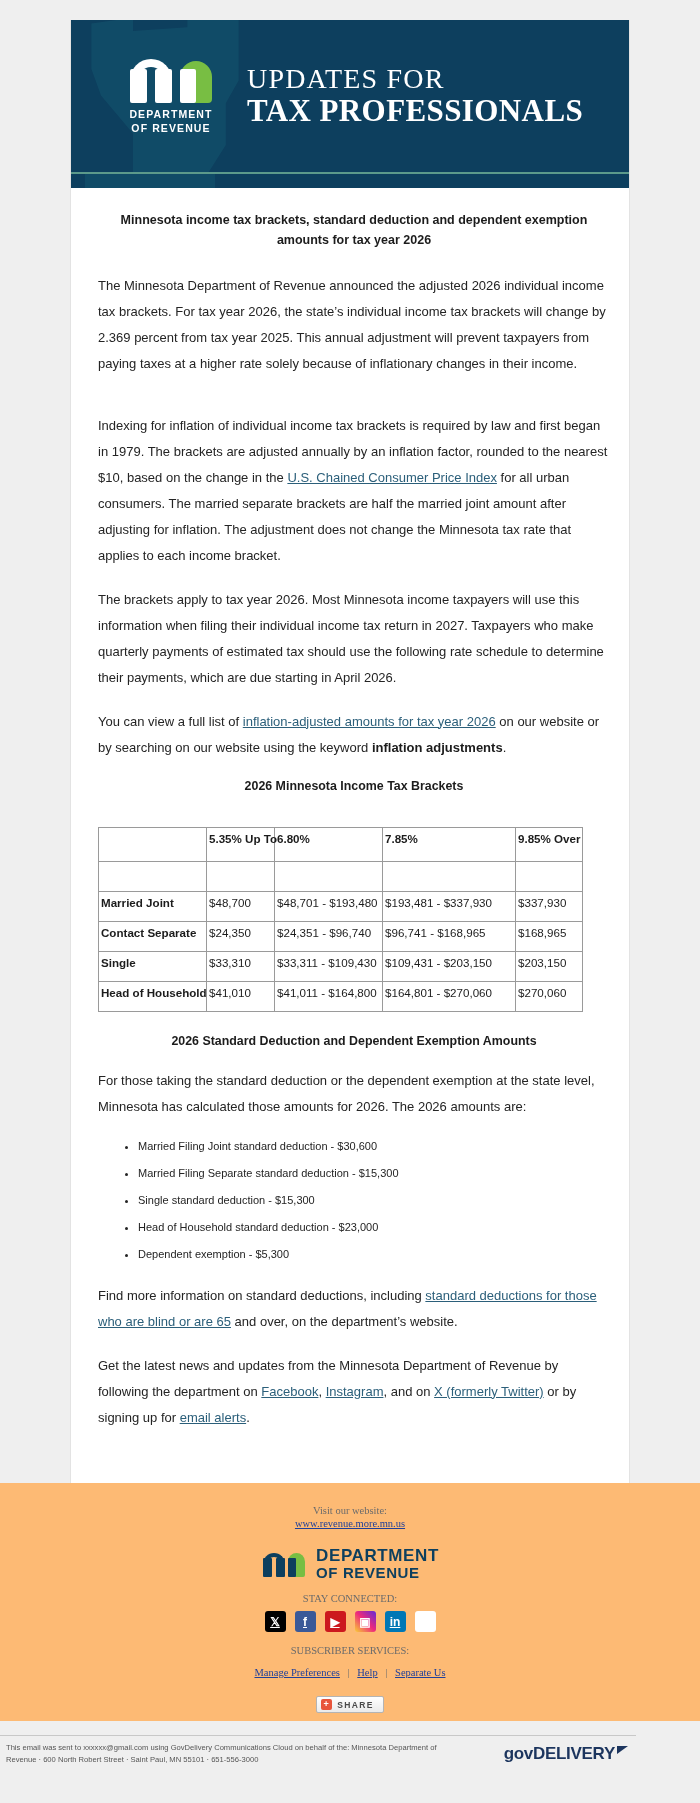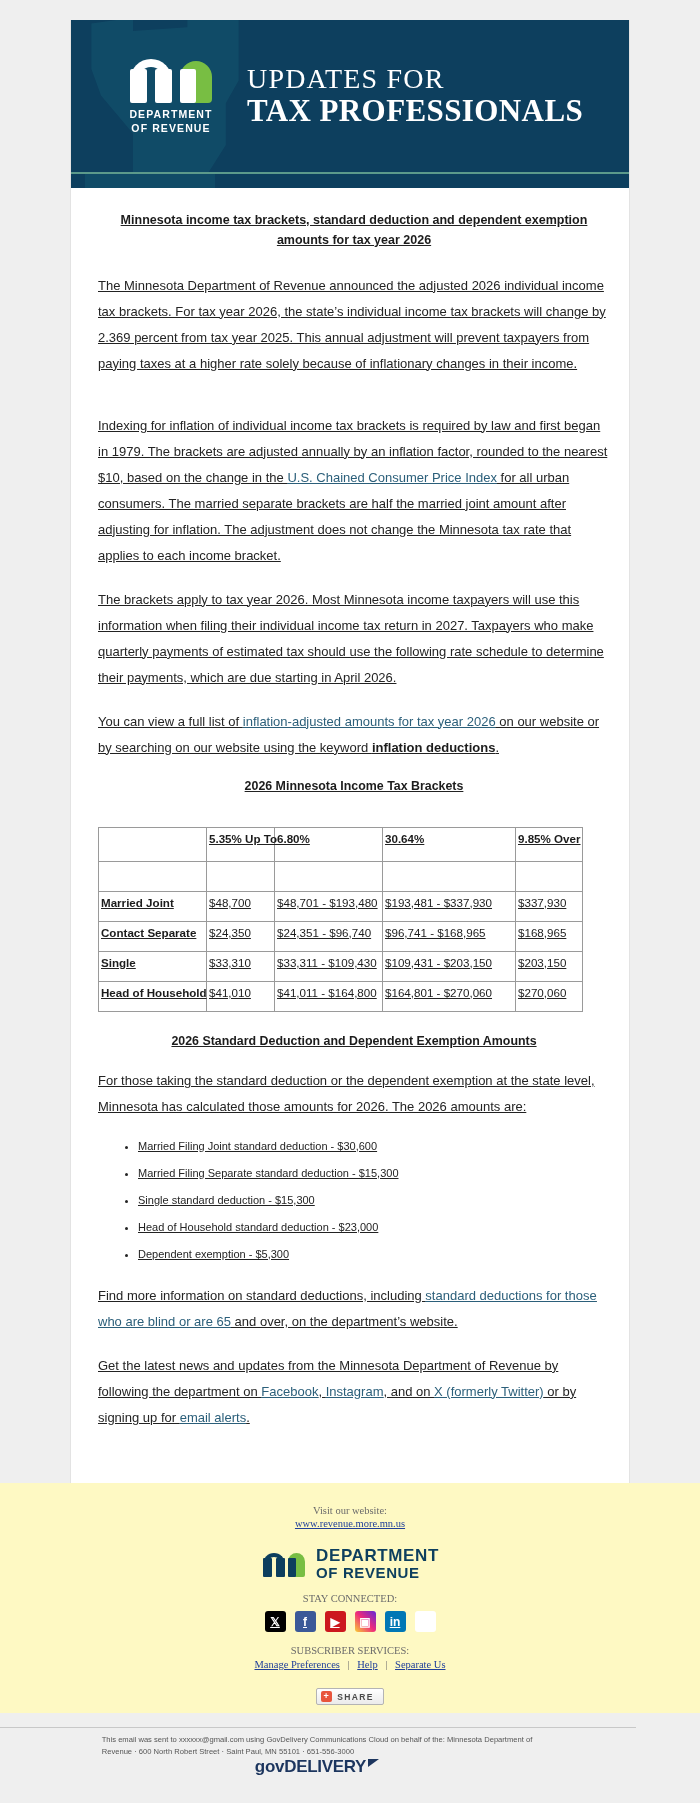--- a/index.html
+++ b/index.html
@@ -128,21 +128,21 @@
   .banner-foot::before {
     content: "";
     position: absolute;
     left: 14px; top: -2px;
     width: 130px; height: 16px;
     background: #14566f;
     opacity: 0.55;
   }
 
   
-  .content { padding: 22px 19px 34px 27px; text-decoration: underline; }
+  .content { padding: 22px 19px 34px 27px; }
 
   h1.article-title {
     margin: 0 0 22px 0;
     font-size: 12.5px;
     font-weight: bold;
     text-align: center;
     line-height: 1.62;
     color: #1c1c1c;
   }
 
@@ -210,21 +210,21 @@
     line-height: 1.55;
     color: #242424;
   }
   ul.deductions li { margin-bottom: 10px; }
 
   
   .footer {
     width: 700px;
     padding: 22px 0 8px 0;
     text-align: center;
-    background: #fef9c3;
+    background: #fdba74;
   }
   .footer-visit {
     font-size: 10.5px;
     color: #6b6b6b;
     font-family: "Liberation Serif", serif;
     margin-bottom: 2px;
   }
   .footer-url {
     font-size: 10.5px;
     font-family: "Liberation Serif", serif;
@@ -301,21 +301,21 @@
   .si-fb { background: #3b5998; }
   .si-yt { background: #cc181e; }
   .si-ig { background: linear-gradient(45deg,#f9ce34,#ee2a7b,#6228d7); }
   .si-li { background: #0077b5; }
   .si-em { background: #ffffff; color: #d93025; font-size: 16px; }
 
   .subscriber-services {
     font-size: 10.5px;
     color: #6b6b6b;
     font-family: "Liberation Serif", serif;
-    margin-bottom: 3px;
+    margin-bottom: 11px;
   }
   .svc-links {
     font-size: 10.5px;
     font-family: "Liberation Serif", serif;
     margin-bottom: 15px;
     color: #6b6b6b;
   }
   .svc-links a { color: #21409a; text-decoration: underline; }
   .svc-sep { margin: 0 5px; }
 
@@ -344,21 +344,20 @@
   
   .bottom-bar {
     width: 636px;
     border-top: 1px solid #c8c8c8;
     background: #efefef;
     display: flex;
     align-items: center;
     justify-content: space-between;
     padding: 6px 8px 8px 6px;
     margin-top: 14px;
-    flex-direction: column;
   }
   .bottom-text {
     font-size: 7.6px;
     color: #555555;
     line-height: 1.5;
     max-width: 520px;
   }
   .govd {
     display: flex;
     align-items: flex-start;
@@ -410,38 +409,38 @@
     <div class="content">
 
       <h1 class="article-title">Minnesota income tax brackets, standard deduction and dependent exemption amounts for tax year 2026</h1>
 
       <p class="body-text spaced-after">The Minnesota Department of Revenue announced the adjusted 2026 individual income tax brackets. For tax year 2026, the state’s individual income tax brackets will change by 2.369 percent from tax year 2025. This annual adjustment will prevent taxpayers from paying taxes at a higher rate solely because of inflationary changes in their income.</p>
 
       <p class="body-text"><span>Indexing for inflation of individual income tax brackets is required by law and first began in 1979. The brackets are adjusted annually by an inflation factor, rounded to the nearest $10, based on the change in the </span><a class="link" href="#">U.S. Chained Consumer Price Index</a><span> for all urban consumers. The married separate brackets are half the married joint amount after adjusting for inflation. The adjustment does not change the Minnesota tax rate that applies to each income bracket.</span></p>
 
       <p class="body-text">The brackets apply to tax year 2026. Most Minnesota income taxpayers will use this information when filing their individual income tax return in 2027. Taxpayers who make quarterly payments of estimated tax should use the following rate schedule to determine their payments, which are due starting in April 2026.</p>
 
-      <p class="body-text"><span>You can view a full list of </span><a class="link" href="#">inflation-adjusted amounts for tax year 2026</a><span> on our website or by searching on our website using the keyword </span><strong class="kw">inflation deductions</strong><span>.</span></p>
+      <p class="body-text"><span>You can view a full list of </span><a class="link" href="#">inflation-adjusted amounts for tax year 2026</a><span> on our website or by searching on our website using the keyword </span><strong class="kw">inflation adjustments</strong><span>.</span></p>
 
       <h2 class="table-caption">2026 Minnesota Income Tax Brackets</h2>
 
       <table class="brackets">
         <colgroup>
           <col class="c0">
             <col class="c1">
             <col class="c2">
             <col class="c3">
             <col class="c4">
         </colgroup>
         <tbody>
           <tr class="head-row">
             <td></td>
             <td>5.35% Up To</td>
             <td>6.80%</td>
-            <td>30.64%</td>
+            <td>7.85%</td>
             <td>9.85% Over</td>
           </tr>
           <tr class="blank-row">
             <td></td>
             <td></td>
             <td></td>
             <td></td>
             <td></td>
           </tr>
           <tr class="data-row">

